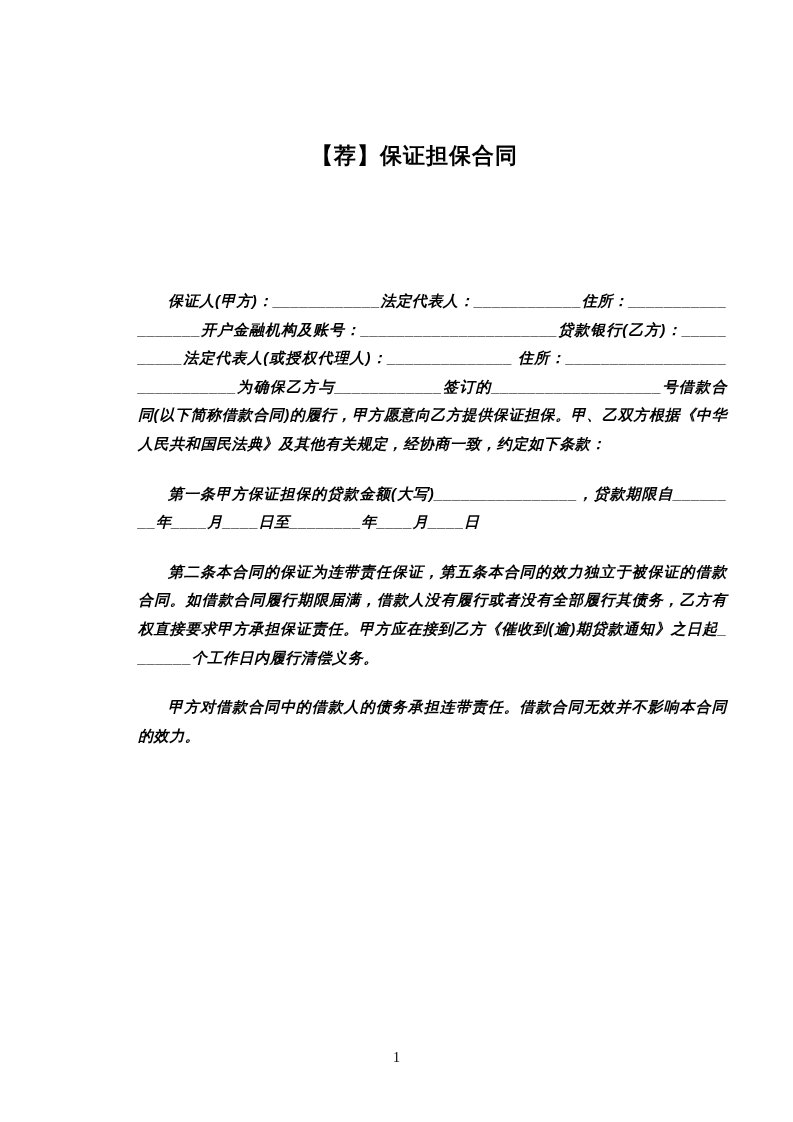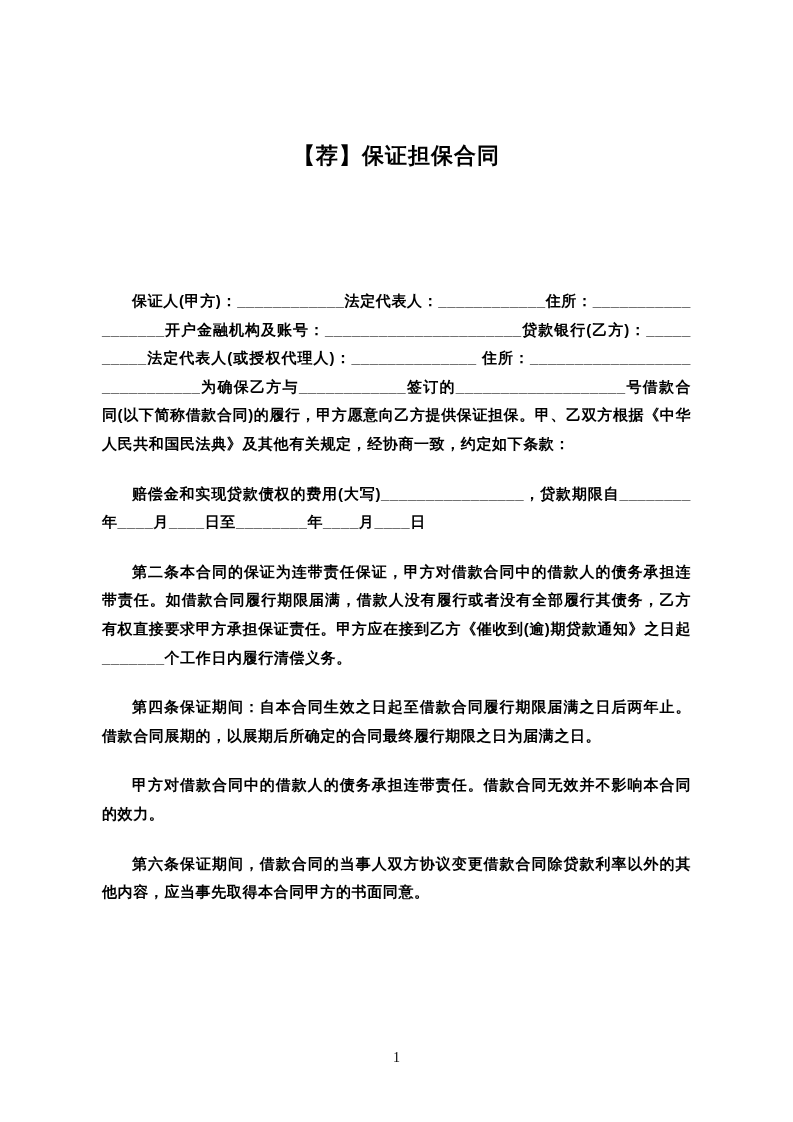--- a/index.html
+++ b/index.html
@@ -8,20 +8,21 @@
   }
   .page {
     position: relative;
     width: 793px;
     height: 1122px;
     margin: 0 auto;
     background: #ffffff;
     overflow: hidden;
     font-family: "Liberation Sans", "DejaVu Sans", sans-serif;
     color: #000000;
+    padding-left: 36px;
   }
   .doc-title {
     margin-top: 141px;
     margin-bottom: 116px;
     text-align: center;
     font-size: 22px;
     font-weight: bold;
     letter-spacing: 1px;
     line-height: 30px;
     color: #000000;
@@ -29,20 +30,21 @@
   .doc-body {
     margin: 0 102px;
     width: 589px;
     font-size: 15px;
     font-weight: bold;
     line-height: 28.6px;
     letter-spacing: 0.6px;
     text-align: justify;
     word-break: break-all;
     color: #000000;
+    font-style: italic;
   }
   .para {
     text-indent: 2em;
     margin-bottom: 21px;
   }
   .para:last-child {
     margin-bottom: 0;
   }
   .page-number {
     position: absolute;
@@ -58,22 +60,20 @@
 </style>
 </head>
 <body>
 
 <div class="page">
 
   <h1 class="doc-title">【荐】保证担保合同</h1>
 
   <div class="doc-body">
     <p class="para">保证人(甲方)：____________法定代表人：____________住所：__________________开户金融机构及账号：______________________贷款银行(乙方)：__________法定代表人(或授权代理人)：______________ 住所：_____________________________为确保乙方与____________签订的___________________号借款合同(以下简称借款合同)的履行，甲方愿意向乙方提供保证担保。甲、乙双方根据《中华人民共和国民法典》及其他有关规定，经协商一致，约定如下条款：</p>
-    <p class="para">赔偿金和实现贷款债权的费用(大写)________________，贷款期限自________年____月____日至________年____月____日</p>
-    <p class="para">第二条本合同的保证为连带责任保证，甲方对借款合同中的借款人的债务承担连带责任。如借款合同履行期限届满，借款人没有履行或者没有全部履行其债务，乙方有权直接要求甲方承担保证责任。甲方应在接到乙方《催收到(逾)期贷款通知》之日起_______个工作日内履行清偿义务。</p>
-    <p class="para">第四条保证期间：自本合同生效之日起至借款合同履行期限届满之日后两年止。借款合同展期的，以展期后所确定的合同最终履行期限之日为届满之日。</p>
+    <p class="para">第一条甲方保证担保的贷款金额(大写)________________，贷款期限自________年____月____日至________年____月____日</p>
+    <p class="para">第二条本合同的保证为连带责任保证，第五条本合同的效力独立于被保证的借款合同。如借款合同履行期限届满，借款人没有履行或者没有全部履行其债务，乙方有权直接要求甲方承担保证责任。甲方应在接到乙方《催收到(逾)期贷款通知》之日起_______个工作日内履行清偿义务。</p>
     <p class="para">甲方对借款合同中的借款人的债务承担连带责任。借款合同无效并不影响本合同的效力。</p>
-    <p class="para">第六条保证期间，借款合同的当事人双方协议变更借款合同除贷款利率以外的其他内容，应当事先取得本合同甲方的书面同意。</p>
   </div>
 
   <div class="page-number">1</div>
 
 </div>
 
 </body></html>

